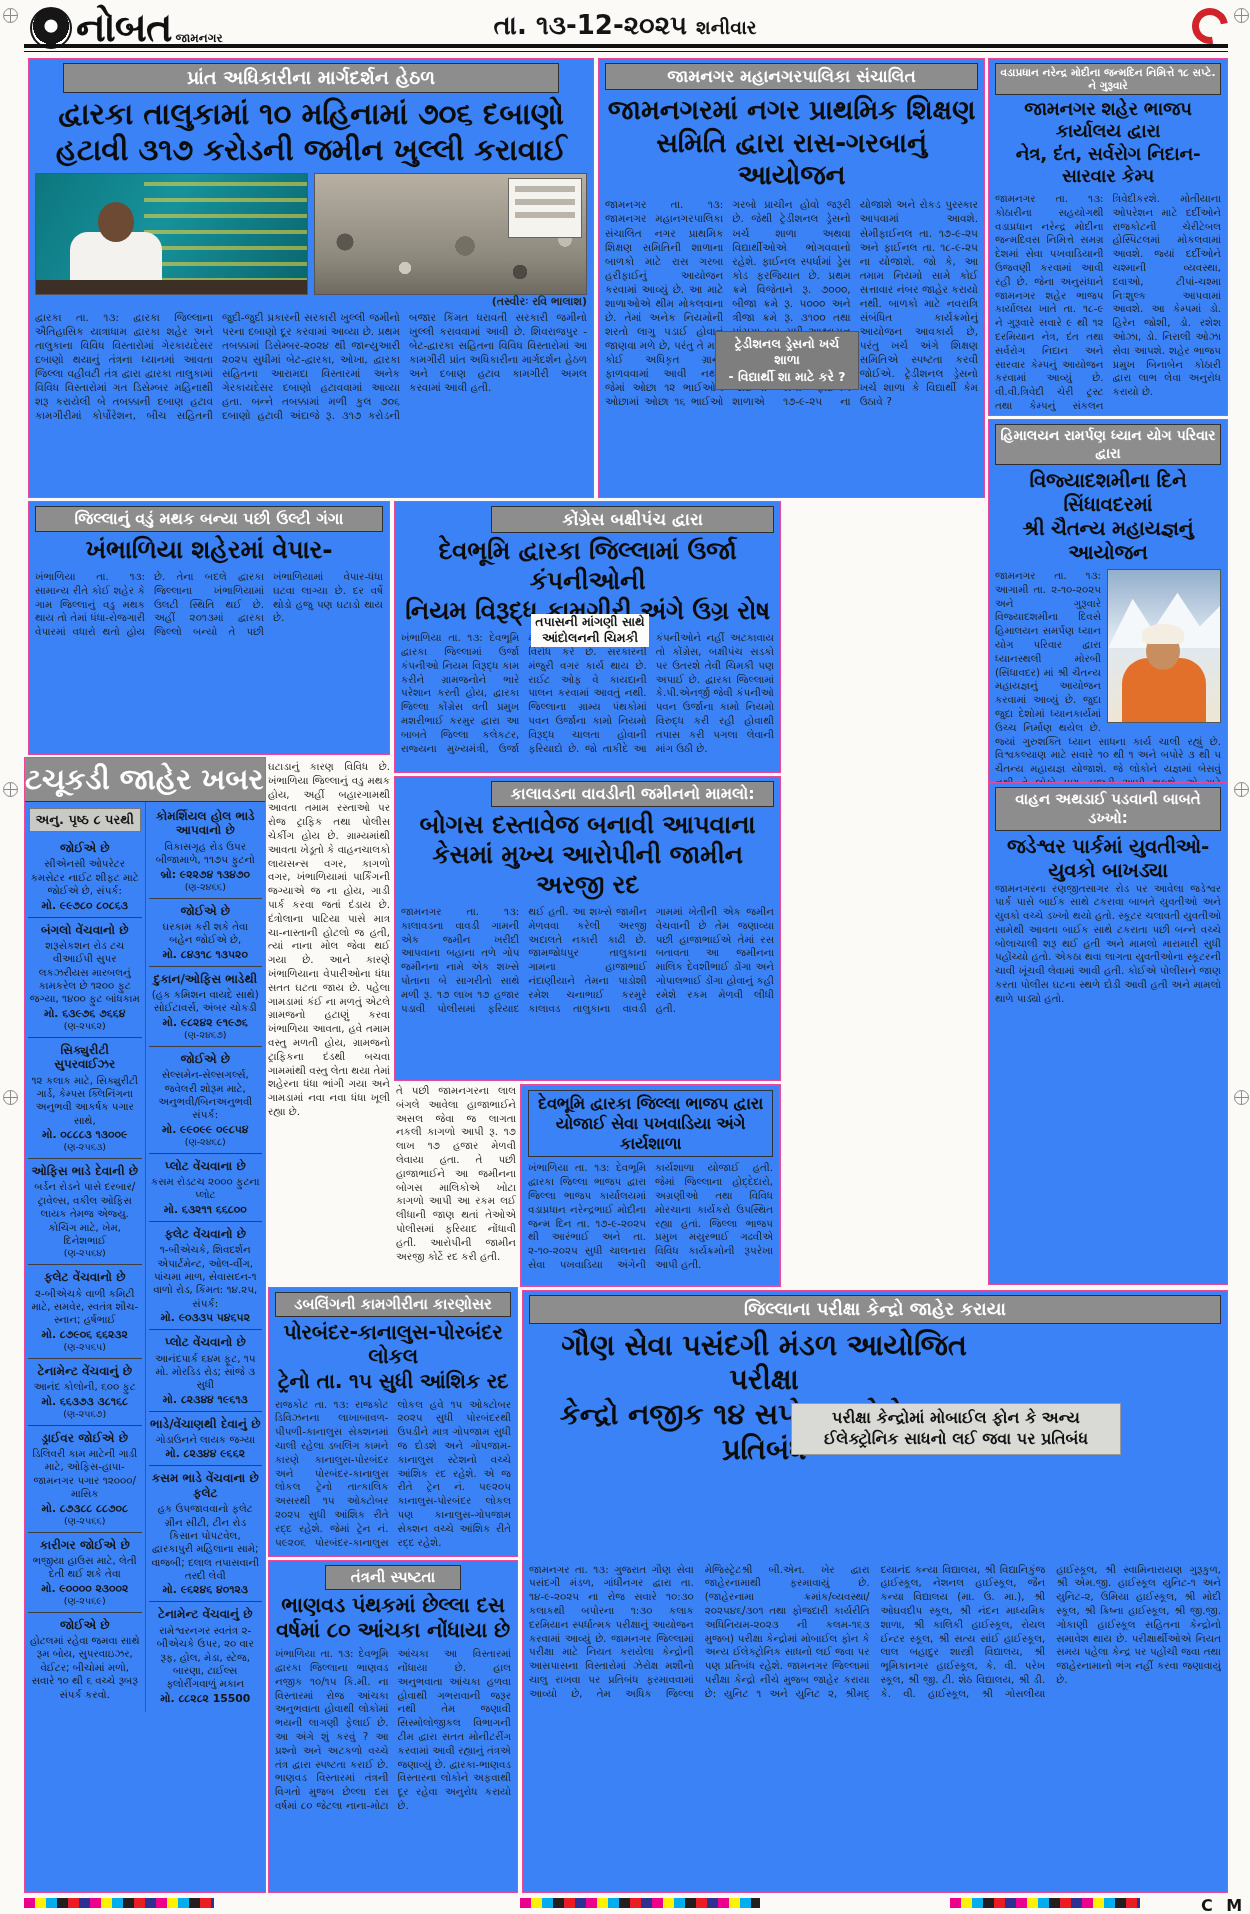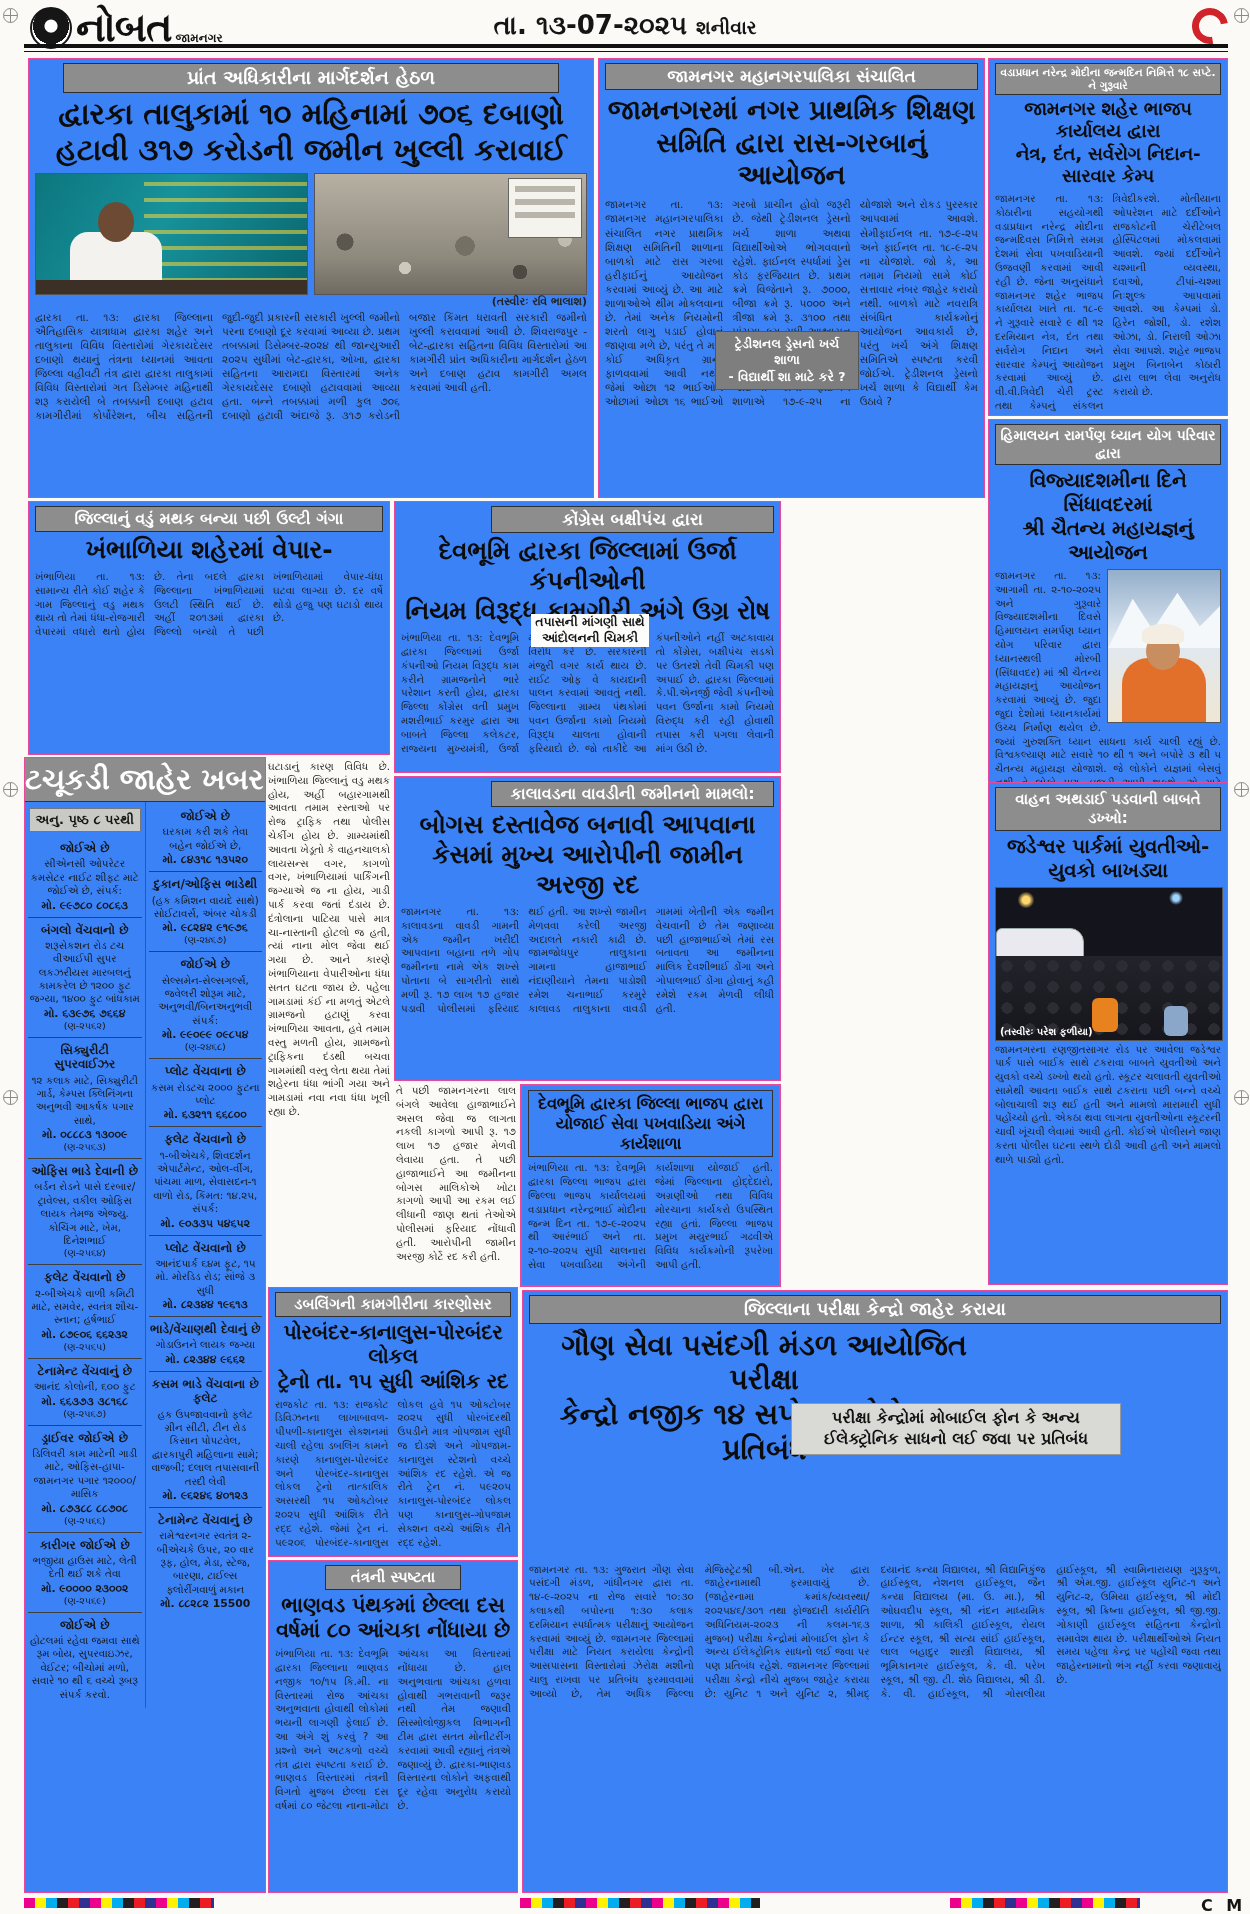--- a/index.html
+++ b/index.html
@@ -78,21 +78,21 @@
 
 <div id="page">
 
   <div id="masthead">
     <div id="logo">
       <span id="emblem"></span>
       <span id="logotext">નોબત</span>
       <span id="logosub">જામનગર</span>
     </div>
     <div id="dateline">
-      <span>તા. ૧૩-07-૨૦૨૫</span>
+      <span>તા. ૧૩-12-૨૦૨૫</span>
       <span class="day">શનીવાર</span>
     </div>
     <span id="epaper"></span>
     <div id="rule"></div>
   </div>
 
   <span class="reg" style="left:3px;top:8px;"></span>
   <span class="reg" style="left:3px;top:782px;"></span>
   <span class="reg" style="left:3px;top:1090px;"></span>
   <span class="reg" style="left:1234px;top:8px;"></span>
@@ -160,30 +160,20 @@
           <i class="head"></i>
           <i class="turban"></i>
       </div>
       <div class="bt" style="font-size:10.3px;">જામનગર તા. ૧૩: આગામી તા. ૨-૧૦-૨૦૨૫ અને ગુરૂવારે વિજ્યાદશમીના દિવસે હિમાલયન સમર્પણ ધ્યાન યોગ પરિવાર દ્વારા ધ્યાનસ્થલી મોરબી (સિંધાવદર) માં શ્રી ચૈતન્ય મહાયજ્ઞનું આયોજન કરવામાં આવ્યું છે. જુદા જુદા દેશોમાં ધ્યાનકાર્યમાં ઉચ્ચ નિર્માણ થયેલ છે. જ્યાં ગુરુશક્તિ ધ્યાન સાધના કાર્ય ચાલી રહ્યું છે. વિશ્વકલ્યાણ માટે સવારે ૧૦ થી ૧ અને બપોરે ૩ થી ૫ ચૈતન્ય મહાયજ્ઞ યોજાશે. જે લોકોને યજ્ઞમાં બેસવું નથી તે લોકો પણ હાજરી આપી શકશે. એ માટે રજિસ્ટ્રેશન કરાવવું ફરજિયાત છે. આ ધાર્મિક કાર્યક્રમનો લાભ લેવા અને વધુ વિગત અને રજિસ્ટ્રેશન માટે ૯૪૨૯૦ ૪૪૧૮૦ નો સંપર્ક કરવો. વિવિધ શ્રેણીના કુંડ ઉપલબ્ધ છે.</div>
     </div>
   </div>
 
   <div class="art" style="left:988px;top:782px;width:240px;height:503px;">
     <div class="kick" style="font-size:15px;">વાહન અથડાઈ પડવાની બાબતે ડખ્ખો:</div>
     <div class="hl" style="font-size:20px;margin-top:3px;">જડેશ્વર પાર્કમાં યુવતીઓ-યુવકો બાખડ્યા</div>
-    <div class="ph" id="ph-crowd" style="width:226px;height:152px;margin:5px auto 2px;">
-      <i class="glow"></i>
-        <span class="van">
-          <i></i>
-        </span>
-      <i class="crowd"></i>
-        <i class="shirt1"></i>
-        <i class="shirt2"></i>
-      <span class="capw">(તસ્વીરઃ પરેશ ફળીયા)</span>
-    </div>
     <div class="bt" style="font-size:10.3px;height:268px;overflow:hidden;">જામનગરના રણજીતસાગર રોડ પર આવેલા જડેશ્વર પાર્ક પાસે બાઈક સાથે ટકરાવા બાબતે યુવતીઓ અને યુવકો વચ્ચે ડખ્ખો થયો હતો. સ્કૂટર ચલાવતી યુવતીઓ સામેથી આવતા બાઈક સાથે ટકરાતા પછી બન્ને વચ્ચે બોલાચાલી શરૂ થઈ હતી અને મામલો મારામારી સુધી પહોંચ્યો હતો. એકઠા થવા લાગતા યુવતીઓના સ્કૂટરની ચાવી ખૂંચવી લેવામાં આવી હતી. કોઈએ પોલીસને જાણ કરતા પોલીસ ઘટના સ્થળે દોડી આવી હતી અને મામલો થાળે પાડ્યો હતો.</div>
   </div>
 
   <div class="art" style="left:28px;top:501px;width:362px;height:254px;">
     <div class="kick" style="font-size:16px;">જિલ્લાનું વડું મથક બન્યા પછી ઉલ્ટી ગંગા</div>
     <div class="hl" style="font-size:25px;margin-top:3px;">
       <div>ખંભાળિયા શહેરમાં વેપાર-</div>
     </div>
     <div class="bt c3" style="font-size:10.3px;height:122px;overflow:hidden;margin-top:5px;">ખંભાળિયા તા. ૧૩: સામાન્ય રીતે કોઈ શહેર કે ગામ જિલ્લાનું વડુ મથક થાય તો તેમાં ધંધા-રોજગારી વેપારમાં વધારો થતો હોય છે. તેના બદલે દ્વારકા જિલ્લાના ખંભાળિયામાં ઉલટી સ્થિતિ થઈ છે. અહીં ૨૦૧૩માં દ્વારકા જિલ્લો બન્યો તે પછી ખંભાળિયામાં વેપાર-ધંધા ઘટવા લાગ્યા છે. દર વર્ષે થોડો હજુ પણ ઘટાડો થાય છે.</div>
   </div>
@@ -276,20 +266,26 @@
             <div class="p">મો. ૯૦૦૦૦ ૨૩૦૦૨</div>
             <div class="cd">(ણ-૨૫૬૯)</div>
           </div>
         <div class="ad" style="border-bottom:none;">
             <div class="t">જોઈએ છે</div>
             <div class="b">હોટલમાં રહેવા જમવા સાથે રૂમ બોય, સુપરવાઇઝર, વેઈટર; બીચોમાં મળો, સવારે ૧૦ થી ૬ વચ્ચે રૂબરૂ સંપર્ક કરવો.</div>
           </div>
       </div>
       <div class="col">
         <div class="ad">
+            <div class="t">કોમર્શિયલ હોલ ભાડે આપવાનો છે</div>
+            <div class="b">વિકાસગૃહ રોડ ઉપર બીજામાળે, ૧૧૭૫ ફુટનો</div>
+            <div class="p">બ્રો: ૯૨૨૭૪ ૧૩૪૭૦</div>
+            <div class="cd">(ણ-૨૪૬૬)</div>
+          </div>
+        <div class="ad">
             <div class="t">જોઈએ છે</div>
             <div class="b">ઘરકામ કરી શકે તેવા બહેન જોઈએ છે,</div>
             <div class="p">મો. ૮૪૩૧૮ ૧૩૫૨૦</div>
           </div>
         <div class="ad">
             <div class="t">દુકાન/ઓફિસ ભાડેથી</div>
             <div class="b">(હક કમિશન વાયદે સાથે) સોઈટાવર્સ, અંબર ચોકડી</div>
             <div class="p">મો. ૯૮૨૪૨ ૯૧૯૭૬</div>
             <div class="cd">(ણ-૨૪૬૭)</div>
           </div>

